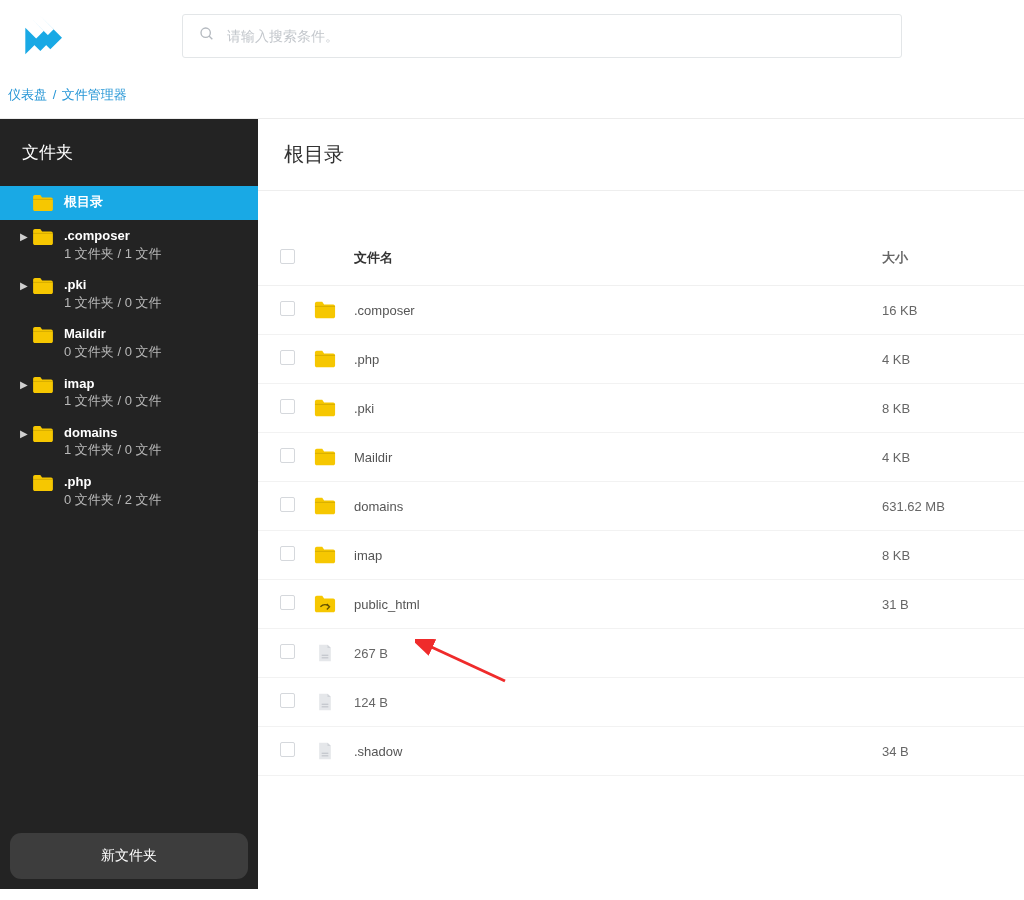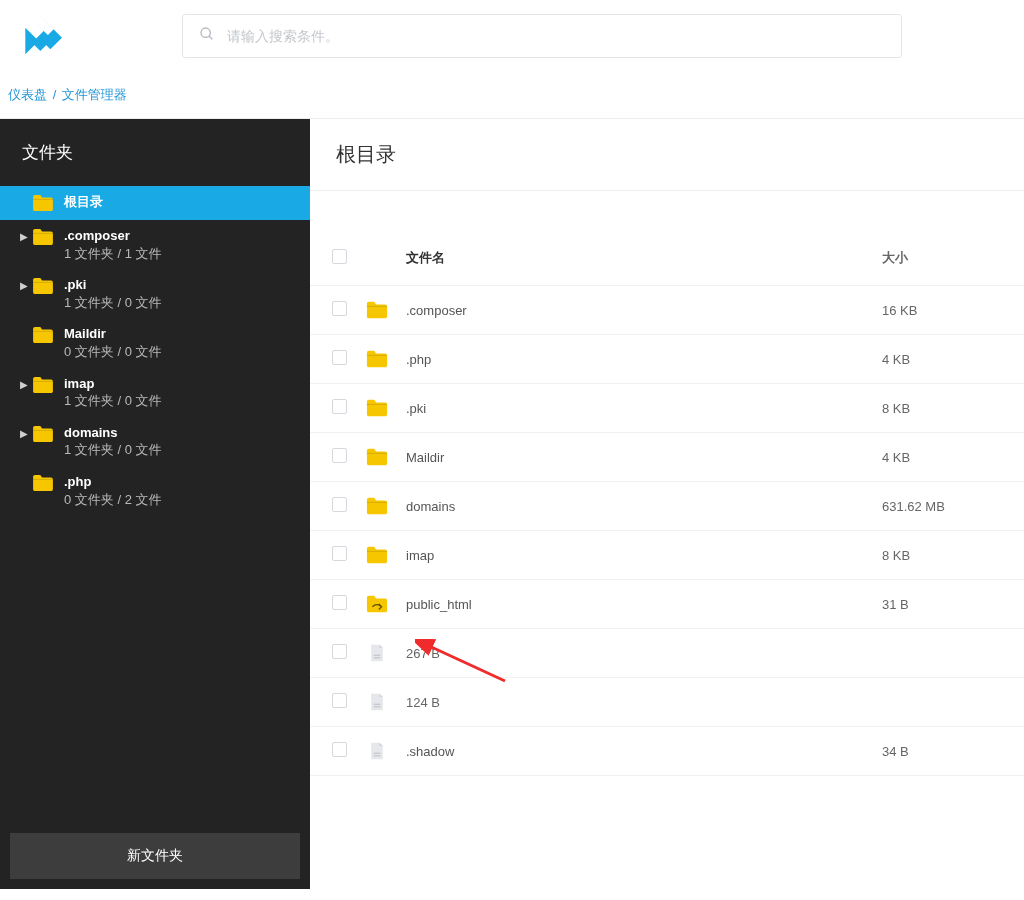--- a/index.html
+++ b/index.html
@@ -19,32 +19,32 @@
 
 
 .breadcrumb { padding: 14px 8px; font-size: 13px; border-bottom: 1px solid #ececec; }
 .breadcrumb a { color: #2696d6; text-decoration: none; }
 .breadcrumb .sep { color: #2696d6; margin: 0 2px; }
 
 
 .main { display: flex; height: calc(100% - 130px); position: relative; }
 
 
-.sidebar { width: 310px; background: #232323; color: #fff; display: flex; flex-direction: column; }
+.sidebar { width: 258px; background: #232323; color: #fff; display: flex; flex-direction: column; }
 .sidebar-title { padding: 22px 22px; font-size: 17px; font-weight: 500; }
 .tree { flex: 1; overflow: auto; }
 .tree-item { display: flex; align-items: flex-start; padding: 8px 14px 8px 20px; cursor: pointer; position: relative; }
 .tree-item.active { background: #19a9e5; }
 .tree-item .caret { width: 10px; font-size: 10px; color: #cfcfcf; margin-top: 3px; }
 .tree-item .fi   { margin: 0 10px 0 2px; }
 .tree-item .labels { line-height: 1.2; }
 .tree-item .name { font-size: 13px; font-weight: 600; color: #fff; }
 .tree-item .meta { font-size: 13px; color: #b9b9b9; margin-top: 2px; }
 .tree-item.active .name, .tree-item.active .meta { color: #fff; }
-.newfolder-btn { margin: 10px; background: #3d3d3d; color: #fff; text-align: center; padding: 14px 0; font-size: 14px; cursor: pointer; }
+.newfolder-btn { margin: 10px; background: #3d3d3d; color: #fff; text-align: center; padding: 14px 0; font-size: 14px; cursor: pointer; border-radius: 11px; }
 
 
 .fi svg { width: 22px; height: 18px; display: block; }
 
 
 .content { flex: 1; background: #fff; display: flex; flex-direction: column; }
 .content-title { padding: 22px 26px; font-size: 20px; color: #333; border-bottom: 1px solid #eee; }
 .listhead { display: flex; align-items: center; padding: 18px 22px; font-size: 13px; font-weight: 600; color: #333; border-bottom: 1px solid #f0f0f0; }
 .listrow  { display: flex; align-items: center; padding: 14px 22px; font-size: 13px; color: #555; border-bottom: 1px solid #f2f2f2; }
 .col-chk  { width: 34px; }

